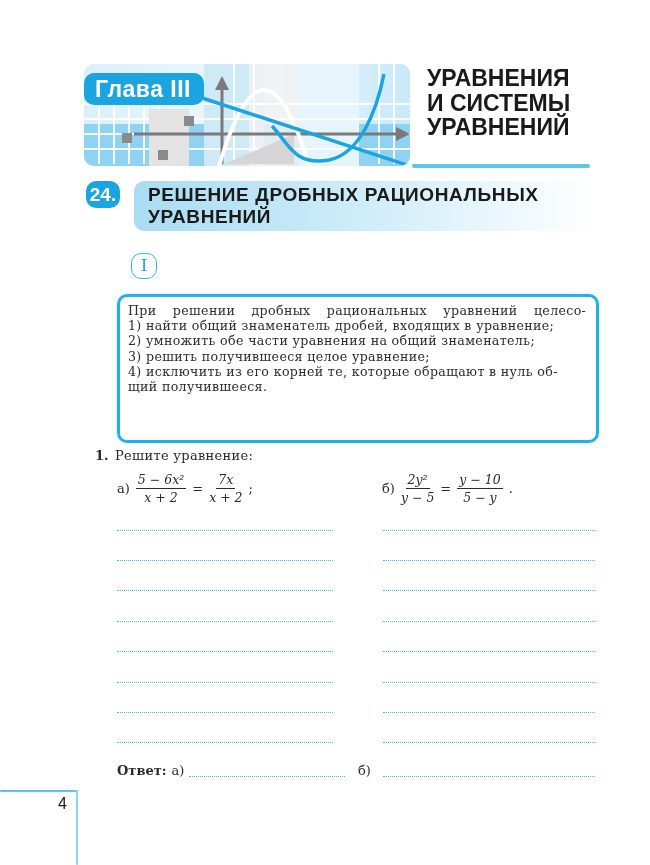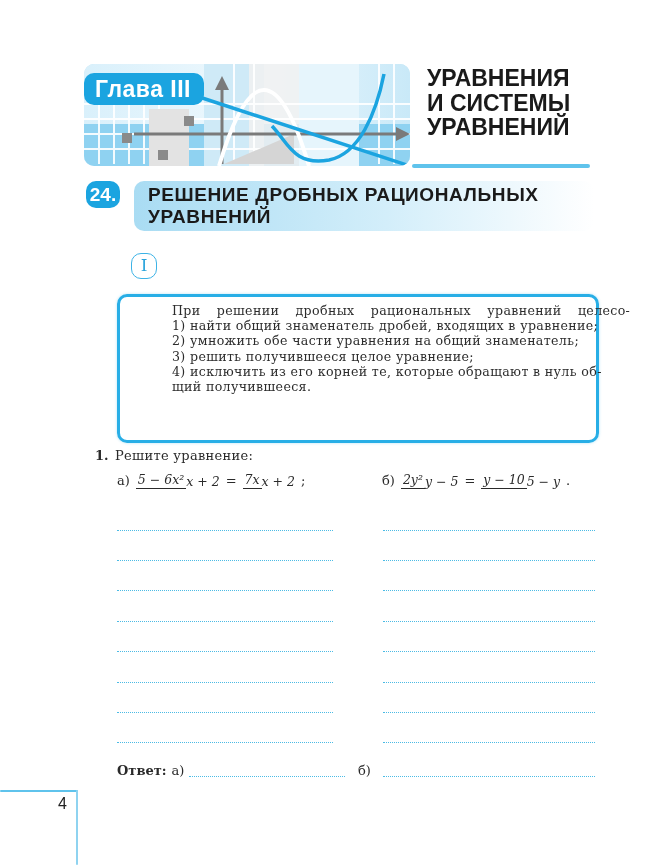--- a/index.html
+++ b/index.html
@@ -15,28 +15,28 @@
 
   
   .sec-num { left:86px; top:181px; width:34px; height:27px; background:#1ba4e0; color:#fff; font-family:"Liberation Sans", sans-serif; font-weight:bold; font-size:19px; line-height:27px; text-align:center; }
   .sec-band { left:134px; top:181px; width:460px; height:50px; background:linear-gradient(90deg,#a9dcf3 0%, #d3eefa 55%, #ffffff 100%); }
   .sec-title { left:148px; top:184px; font-family:"Liberation Sans", sans-serif; font-weight:bold; font-size:19px; line-height:22px; color:#1a1a1a; letter-spacing:0.6px; }
 
   .level-box { left:131px; top:253px; width:26px; height:26px; border:1.5px solid #3db3e6; box-sizing:border-box; color:#2aa4dc; font-family:"DejaVu Serif", serif; font-size:17px; line-height:23px; text-align:center; }
 
   
   .rule-box { left:117px; top:294px; width:482px; height:149px; border:3px solid #28aee6; box-sizing:border-box; box-shadow:0 0 3px rgba(40,174,230,0.35); }
-  .rule-text { left:128px; top:303px; width:463px; font-family:"DejaVu Serif", serif; font-size:12.6px; line-height:15.2px; color:#2c2c2c; text-align:justify; letter-spacing:0.35px;margin-left:44px; }
+  .rule-text { left:128px; top:303px; width:463px; font-family:"DejaVu Serif", serif; font-size:12.6px; line-height:15.2px; color:#2c2c2c; text-align:justify; letter-spacing:0.35px; }
   .rule-line { display:block; white-space:nowrap; }
 
   
   .ex-num { left:95px; top:448px; font-weight:bold; font-size:13px; }
   .ex-prompt { left:115px; top:448px; font-size:13px; letter-spacing:0.3px; }
   .label { font-size:13px; }
-  .frac { display:inline-flex; flex-direction:row; align-items:center; vertical-align:middle; font-size:12.5px;text-align:center; }
+  .frac { display:inline-flex; flex-direction:column; align-items:center; vertical-align:middle; font-size:12.5px;text-align:center; }
   .frac .num { border-bottom:1px solid #2a2a2a; padding:0 2px 1px; line-height:15px; }
   .frac .den { padding-top:1px; line-height:15px; }
   .eq-row { font-size:13px; display:flex; align-items:center; gap:6px; }
   .it { font-style:italic; }
 
   .dotline { position:absolute; height:0; border-top:1.5px dotted #4cbbe5; }
 
   .answer-row { left:117px; top:763px; font-size:13px; display:flex; align-items:baseline;text-align:center; }
 
   

